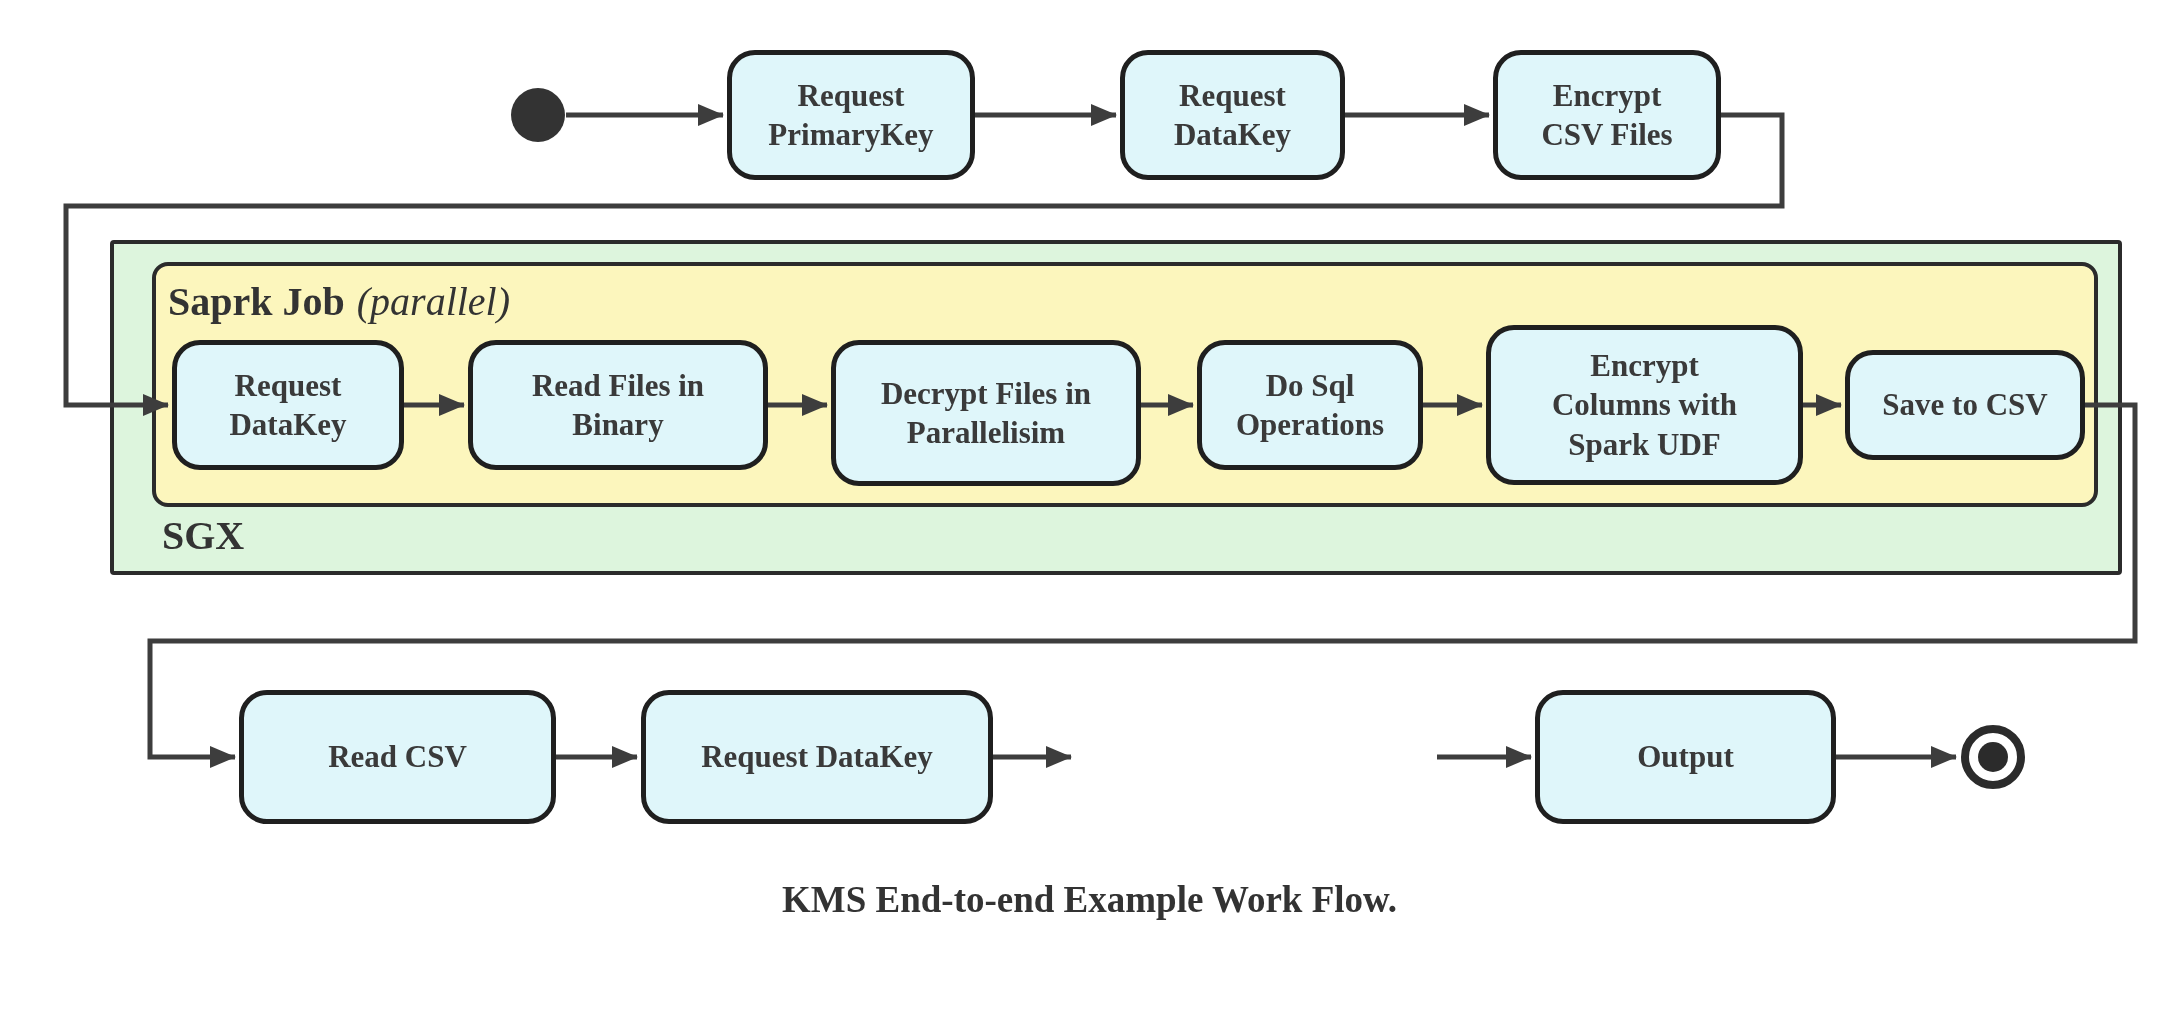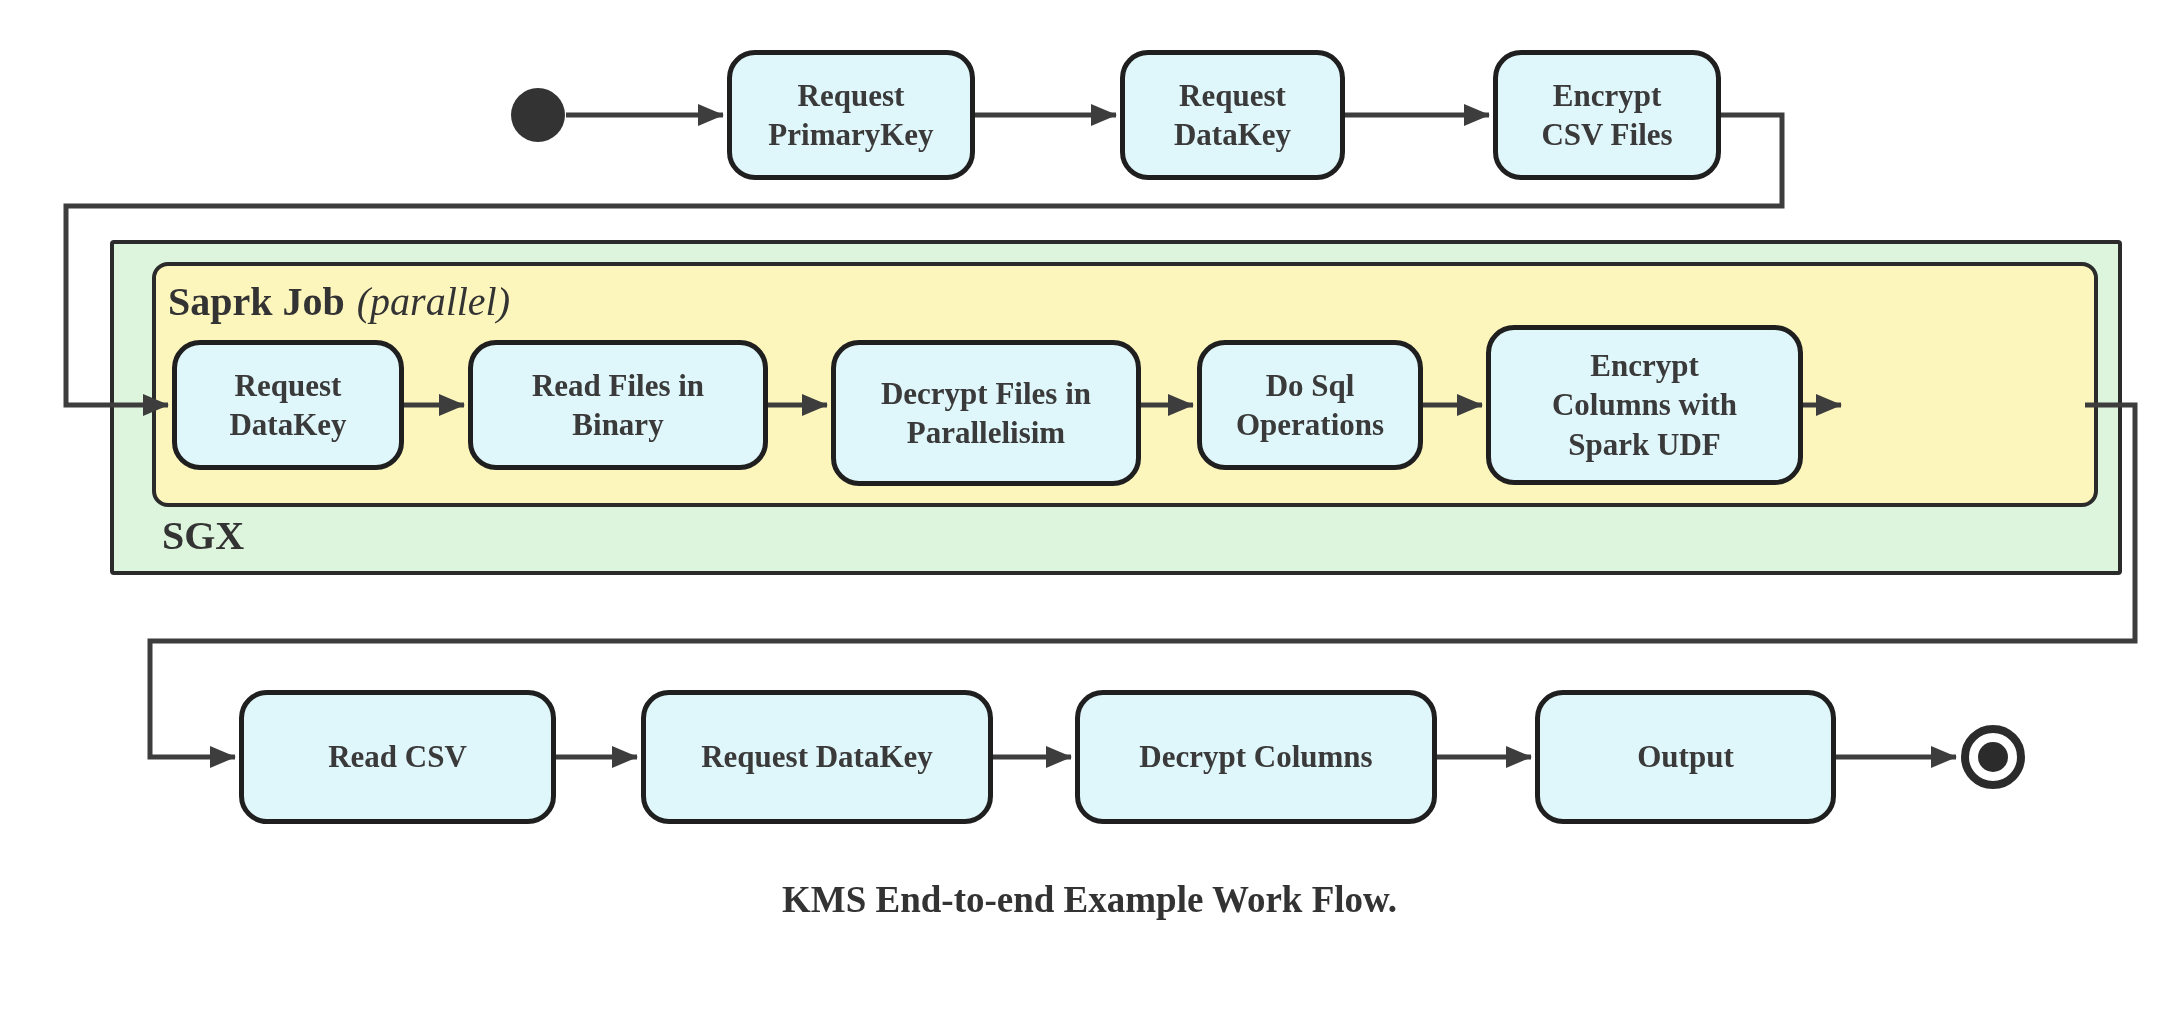--- a/index.html
+++ b/index.html
@@ -115,21 +115,21 @@
 DataKey</div>
   <div class="node n4">Read Files in
 Binary</div>
   <div class="node n5">Decrypt Files in
 Parallelisim</div>
   <div class="node n6">Do Sql
 Operations</div>
   <div class="node n7">Encrypt
 Columns with
 Spark UDF</div>
+  <div class="node n8">Save to CSV</div>
 
   <div class="node n9">Read CSV</div>
   <div class="node n10">Request DataKey</div>
-  <div class="node n11">Decrypt Columns</div>
   <div class="node n12">Output</div>
 
   <div class="diagram-title">KMS End-to-end Example Work Flow.</div>
 
 </div>
 
 </body></html>

